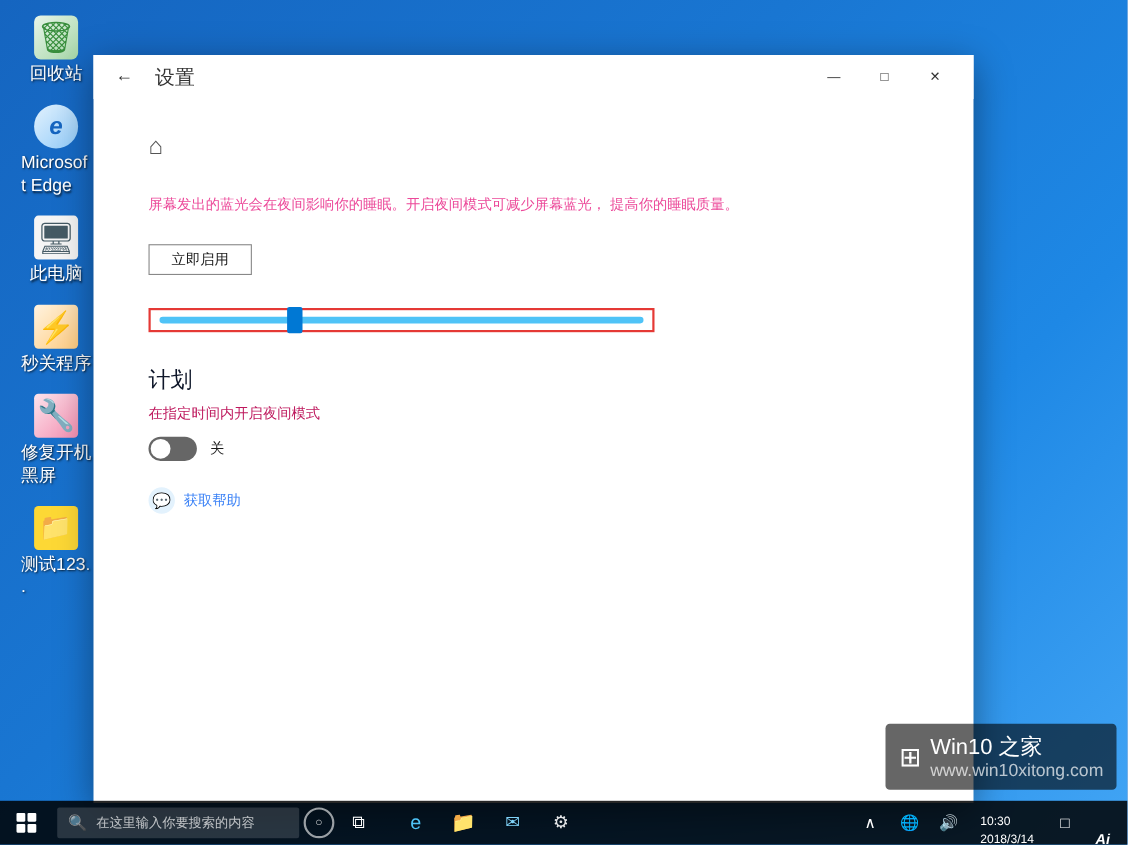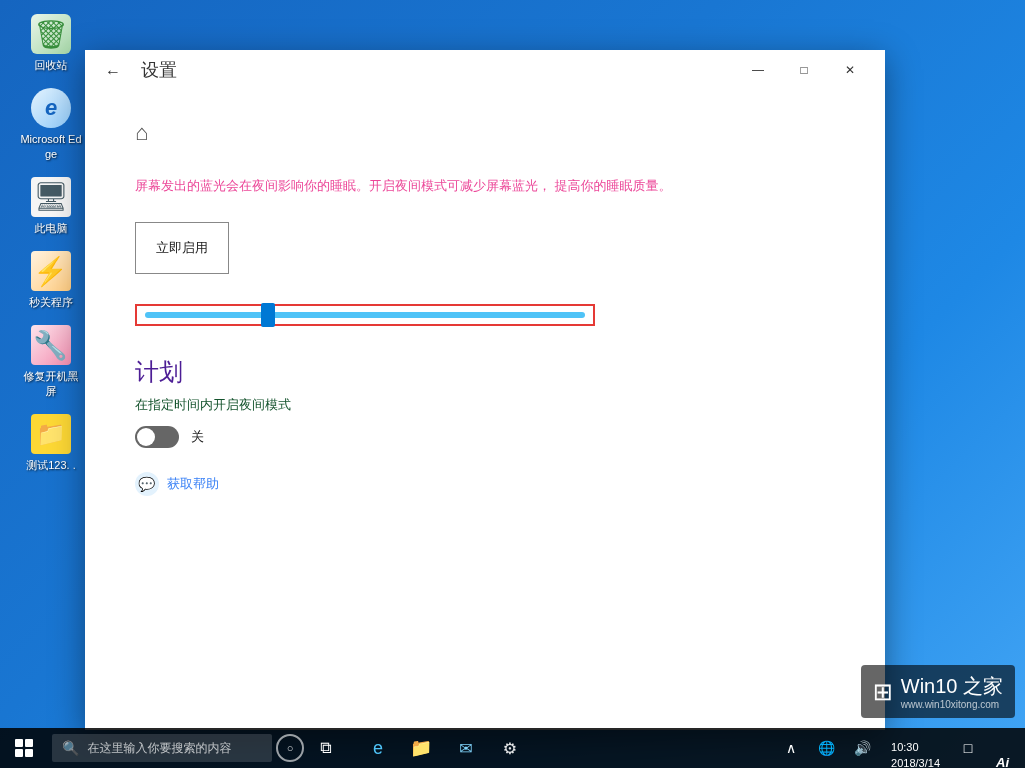--- a/index.html
+++ b/index.html
@@ -45,22 +45,22 @@
       height: 40px;
       display: flex;
       align-items: center;
       justify-content: center;
       font-size: 28px;
       margin-bottom: 4px;
     }
 
     .icon-label {
       color: white;
-      font-size: 11px;
-      text-align: center;
+      font-size: 16px;
+      text-align: left;
       text-shadow: 1px 1px 2px rgba(0,0,0,0.8);
       line-height: 1.3;
       word-break: break-all;
     }
 
     
     .settings-window {
       position: absolute;
       top: 50px;
       left: 85px;
@@ -144,21 +144,21 @@
       color: #ec4899;
       font-size: 13px;
       line-height: 1.6;
       margin-bottom: 25px;
       max-width: 560px;
     }
 
     .enable-btn {
       border: 1px solid #888;
       background: white;
-      padding: 16px 20px;
+      padding: 4px 20px;
       font-size: 13px;
       color: #1a1a1a;
       cursor: pointer;
       margin-bottom: 30px;
       font-family: 'Microsoft YaHei', sans-serif;
     }
 
     .section-label {
       color: #1a1a1a;
       font-size: 14px;
@@ -192,29 +192,29 @@
       background: #0078d4;
       border-radius: 2px;
       cursor: pointer;
     }
 
     .schedule-section {
       margin-bottom: 24px;
     }
 
     .schedule-title {
-      font-size: 24px;
+      font-size: 20px;
       font-weight: 300;
-      color: #4c1d95;
+      color: #0f172a;
       margin-bottom: 8px;
     }
 
     .schedule-subtitle {
       font-size: 13px;
-      color: #14532d;
+      color: #be185d;
       margin-bottom: 12px;
     }
 
     .toggle-row {
       display: flex;
       align-items: center;
       gap: 12px;
     }
 
     
@@ -373,21 +373,21 @@
     }
 
     .win-brand-text {
       color: white;
       font-size: 20px;
       line-height: 1.3;
     }
 
     .win-brand-site {
       color: rgba(255,255,255,0.7);
-      font-size: 10px;
+      font-size: 16px;
     }
 
     
     .win-start-logo {
       display: grid;
       grid-template-columns: 1fr 1fr;
       gap: 2px;
       width: 18px;
       height: 18px;
     }

